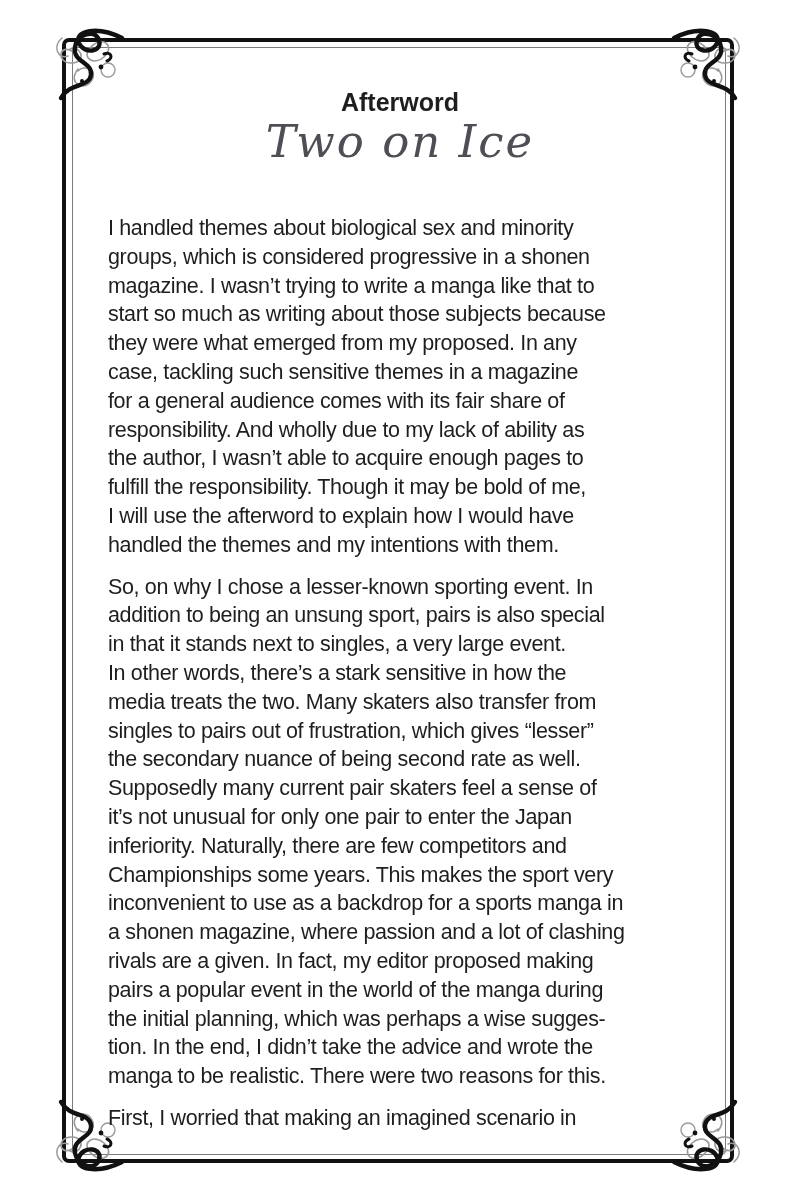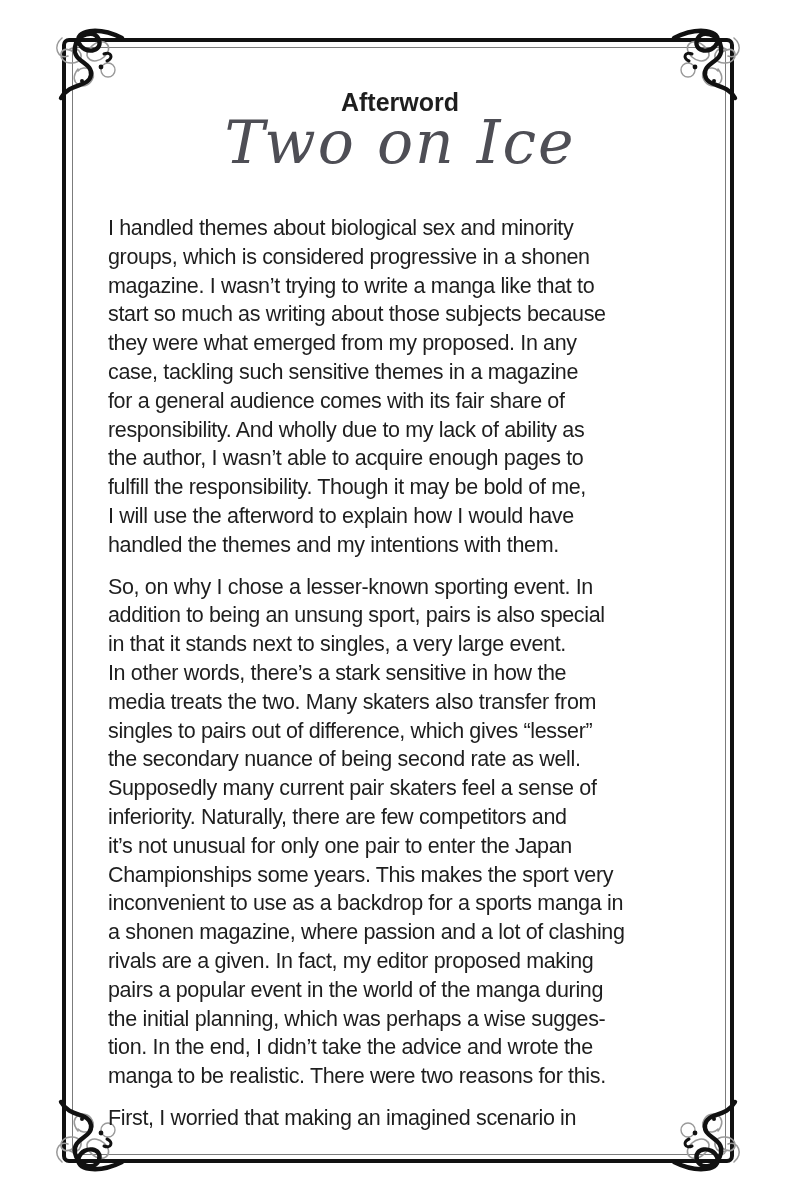--- a/index.html
+++ b/index.html
@@ -54,21 +54,21 @@
     font-weight: bold;
     font-size: 25px;
     line-height: 28px;
     color: var(--text);
     letter-spacing: 0px;
   }
   .title {
     text-align: center;
     font-family: "DejaVu Serif", serif;
     font-style: italic;
-    font-size: 60px;
+    font-size: 45px;
     line-height: 52px;
     color: var(--title);
     letter-spacing: 2px;
   }
   .body-text {
     margin-top: 46px;
     color: var(--text);
     font-size: 21.5px;
     line-height: 28.8px;
     letter-spacing: -0.35px;
@@ -134,25 +134,25 @@
           <span class="line">fulfill the responsibility. Though it may be bold of me,</span>
           <span class="line">I will use the afterword to explain how I would have</span>
           <span class="line">handled the themes and my intentions with them.</span>
         </p>
         <p class="paragraph">
           <span class="line">So, on why I chose a lesser-known sporting event. In</span>
           <span class="line">addition to being an unsung sport, pairs is also special</span>
           <span class="line">in that it stands next to singles, a very large event.</span>
           <span class="line">In other words, there’s a stark sensitive in how the</span>
           <span class="line">media treats the two. Many skaters also transfer from</span>
-          <span class="line">singles to pairs out of difference, which gives “lesser”</span>
+          <span class="line">singles to pairs out of frustration, which gives “lesser”</span>
           <span class="line">the secondary nuance of being second rate as well.</span>
           <span class="line">Supposedly many current pair skaters feel a sense of</span>
+          <span class="line">it’s not unusual for only one pair to enter the Japan</span>
           <span class="line">inferiority. Naturally, there are few competitors and</span>
-          <span class="line">it’s not unusual for only one pair to enter the Japan</span>
           <span class="line">Championships some years. This makes the sport very</span>
           <span class="line">inconvenient to use as a backdrop for a sports manga in</span>
           <span class="line">a shonen magazine, where passion and a lot of clashing</span>
           <span class="line">rivals are a given. In fact, my editor proposed making</span>
           <span class="line">pairs a popular event in the world of the manga during</span>
           <span class="line">the initial planning, which was perhaps a wise sugges-</span>
           <span class="line">tion. In the end, I didn’t take the advice and wrote the</span>
           <span class="line">manga to be realistic. There were two reasons for this.</span>
         </p>
         <p class="paragraph">

